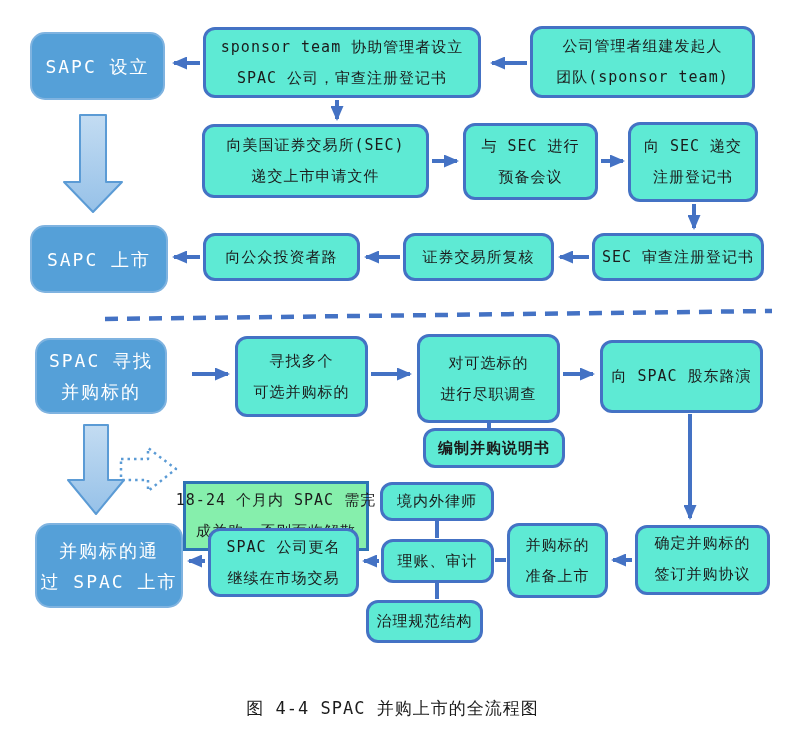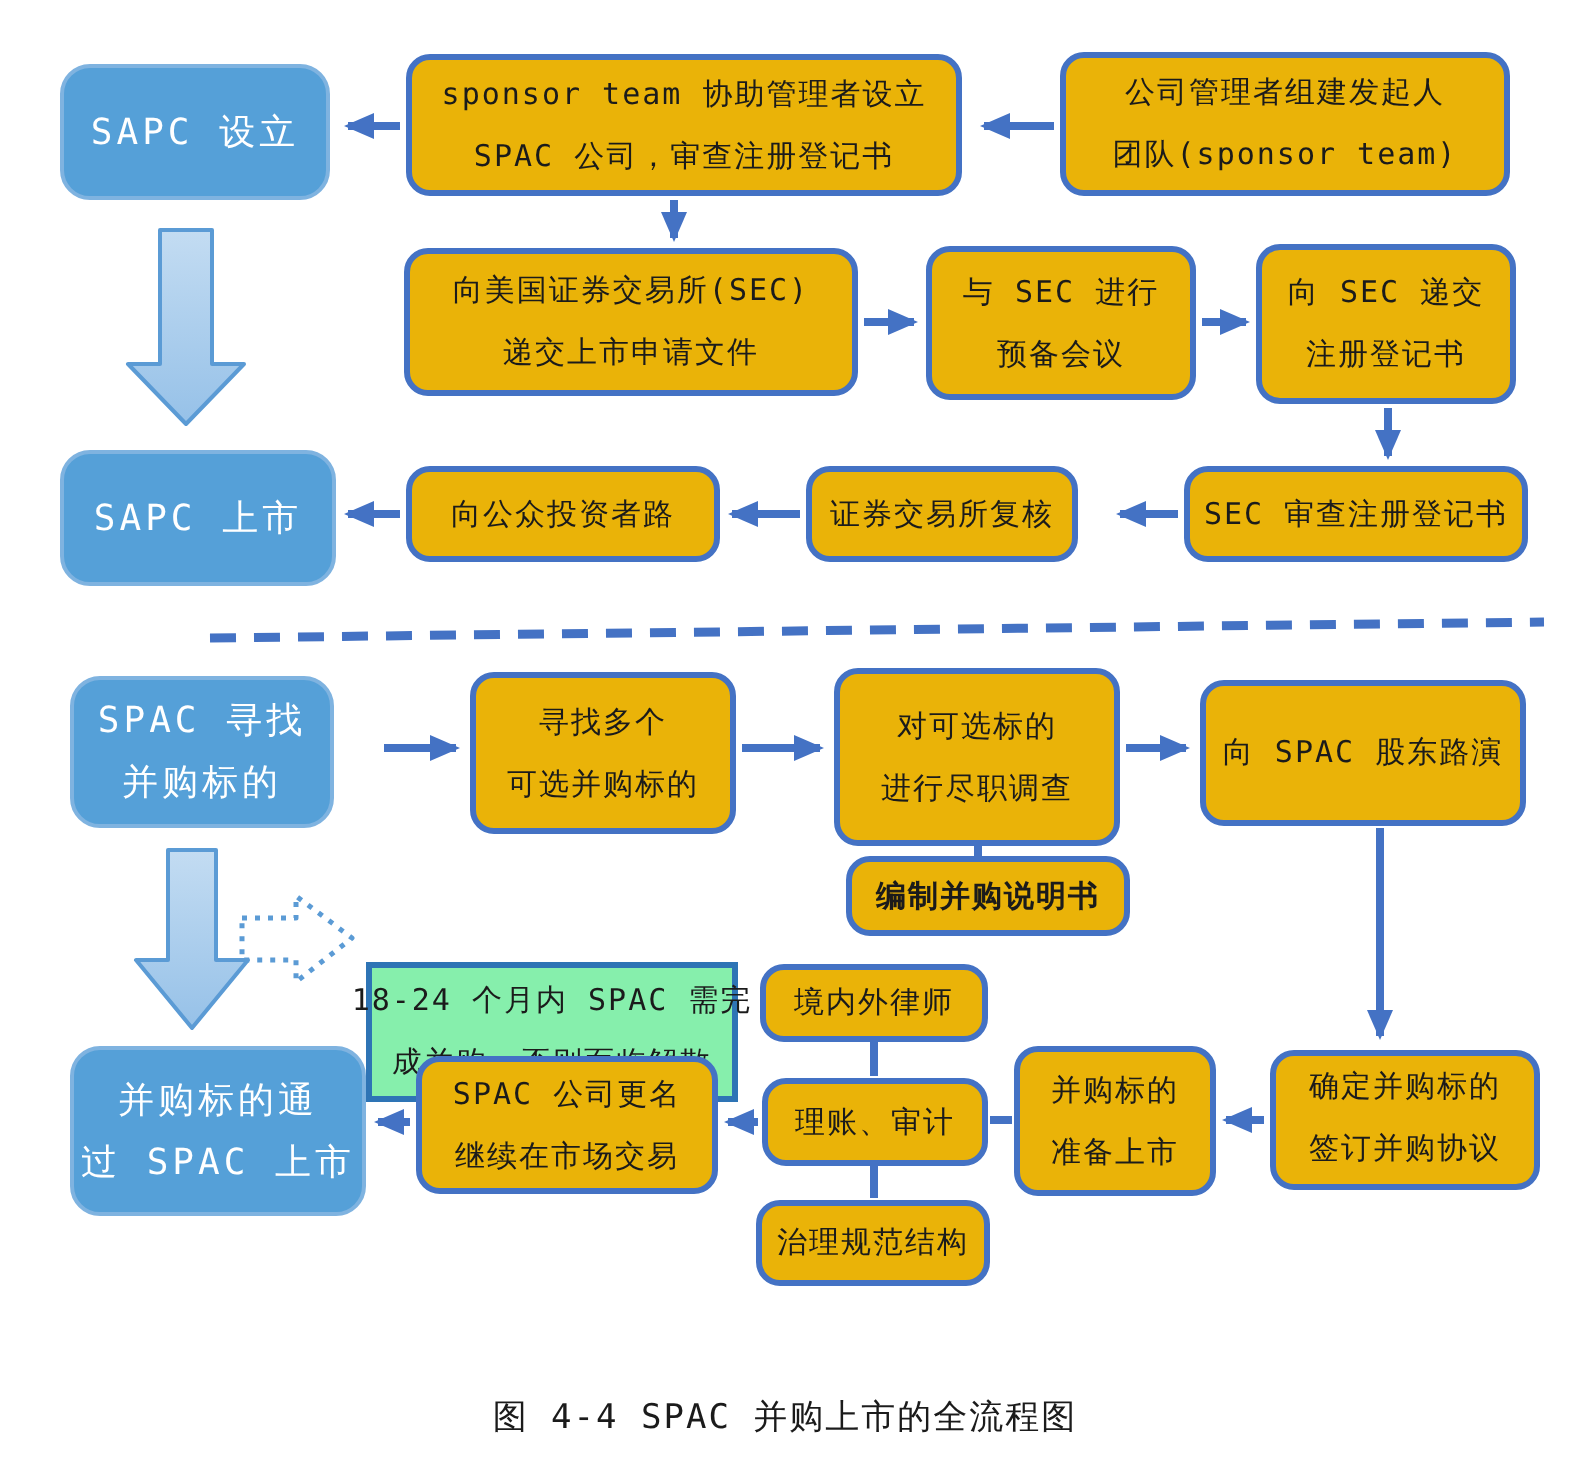--- a/index.html
+++ b/index.html
@@ -10,21 +10,21 @@
   .node{
     position:absolute;display:flex;flex-direction:column;align-items:center;justify-content:center;
     box-sizing:border-box;text-align:center;
   }
   .node .ln{display:block;white-space:nowrap;}
   .blue{
     background:#55a0d8;border:2px solid #7fb3e0;border-radius:15px;color:#ffffff;
     font-size:18px;letter-spacing:2px;line-height:31px;
   }
   .white{
-    background:#eab308;border:3px solid #4472c4;border-radius:12px;color:#1b1b1b;
+    background:#5eead4;border:3px solid #4472c4;border-radius:12px;color:#1b1b1b;
     font-size:15px;letter-spacing:1px;line-height:31px;
   }
   .rect{
     background:#86efac;border:3px solid #2e74b5;border-radius:0;color:#1b1b1b;
     font-size:15px;letter-spacing:1px;line-height:31px;margin-top:48px;
   }
   #wires{position:absolute;left:0;top:0;width:785px;height:731px;}
   .caption{
     position:absolute;left:0;top:697px;width:100%;text-align:center;
     font-size:17px;color:#1b1b1b;letter-spacing:1px;
@@ -103,21 +103,21 @@
     <span class="ln">向 SEC 递交</span>
     <span class="ln">注册登记书</span>
   </div>
 
   <div class="node blue" style="left:30px;top:225px;width:138px;height:68px;">
     <span class="ln">SAPC 上市</span>
   </div>
   <div class="node white" style="left:203px;top:233px;width:157px;height:48px;">
     <span class="ln">向公众投资者路</span>
   </div>
-  <div class="node white" style="left:403px;top:233px;width:136px;height:48px;">
+  <div class="node white" style="left:403px;top:233px;width:151px;height:48px;">
     <span class="ln">证券交易所复核</span>
   </div>
   <div class="node white" style="left:592px;top:233px;width:172px;height:48px;">
     <span class="ln">SEC 审查注册登记书</span>
   </div>
 
   <div class="node blue" style="left:35px;top:338px;width:132px;height:76px;">
     <span class="ln">SPAC 寻找</span>
     <span class="ln">并购标的</span>
   </div>
@@ -147,21 +147,21 @@
   <div class="node white" style="left:208px;top:528px;width:151px;height:69px;align-items:center;">
     <span class="ln">SPAC 公司更名</span>
     <span class="ln">继续在市场交易</span>
   </div>
   <div class="node white" style="left:380px;top:482px;width:114px;height:39px;">
     <span class="ln">境内外律师</span>
   </div>
   <div class="node white" style="left:381px;top:539px;width:113px;height:44px;">
     <span class="ln">理账、审计</span>
   </div>
-  <div class="node white" style="left:378px;top:600px;width:117px;height:43px;">
+  <div class="node white" style="left:366px;top:600px;width:117px;height:43px;">
     <span class="ln">治理规范结构</span>
   </div>
   <div class="node white" style="left:507px;top:523px;width:101px;height:75px;">
     <span class="ln">并购标的</span>
     <span class="ln">准备上市</span>
   </div>
   <div class="node white" style="left:635px;top:525px;width:135px;height:70px;font-family:Liberation Mono, monospace;">
     <span class="ln">确定并购标的</span>
     <span class="ln">签订并购协议</span>
   </div>

